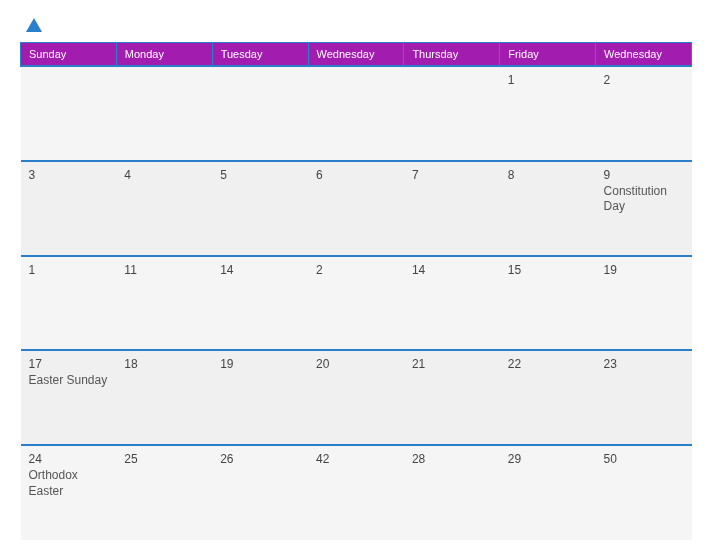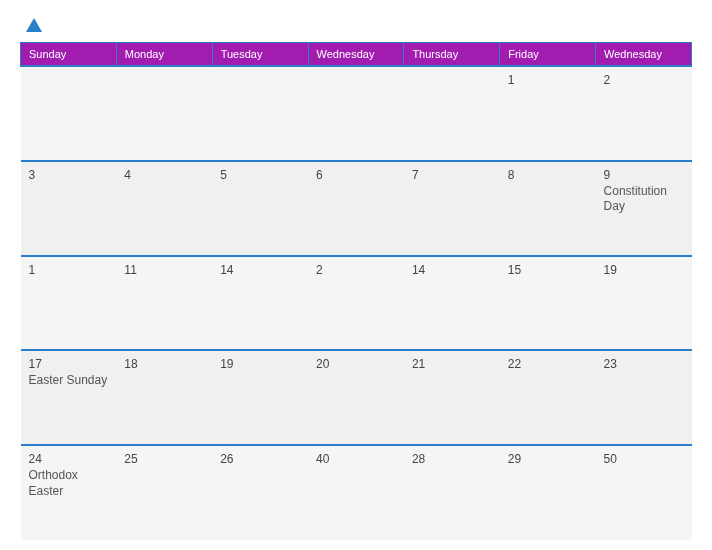--- a/index.html
+++ b/index.html
@@ -216,21 +216,21 @@
         </tr>
         <tr>
           <td><span class="day-num">24</span><span class="event">Orthodox Easter</span></td>
           <td>
             <span class="day-num">25</span>
           </td>
           <td>
             <span class="day-num">26</span>
           </td>
           <td>
-            <span class="day-num">40</span>
+            <span class="day-num">42</span>
           </td>
           <td>
             <span class="day-num">28</span>
           </td>
           <td>
             <span class="day-num">29</span>
           </td>
           <td>
             <span class="day-num">50</span>
           </td>

